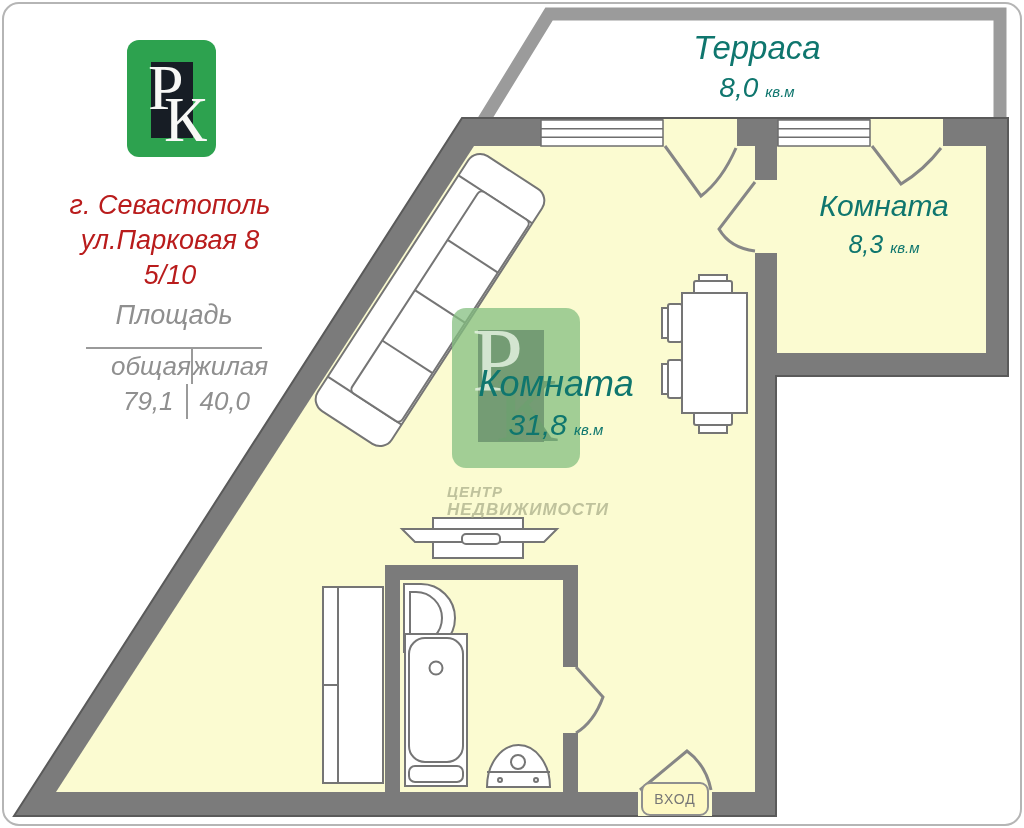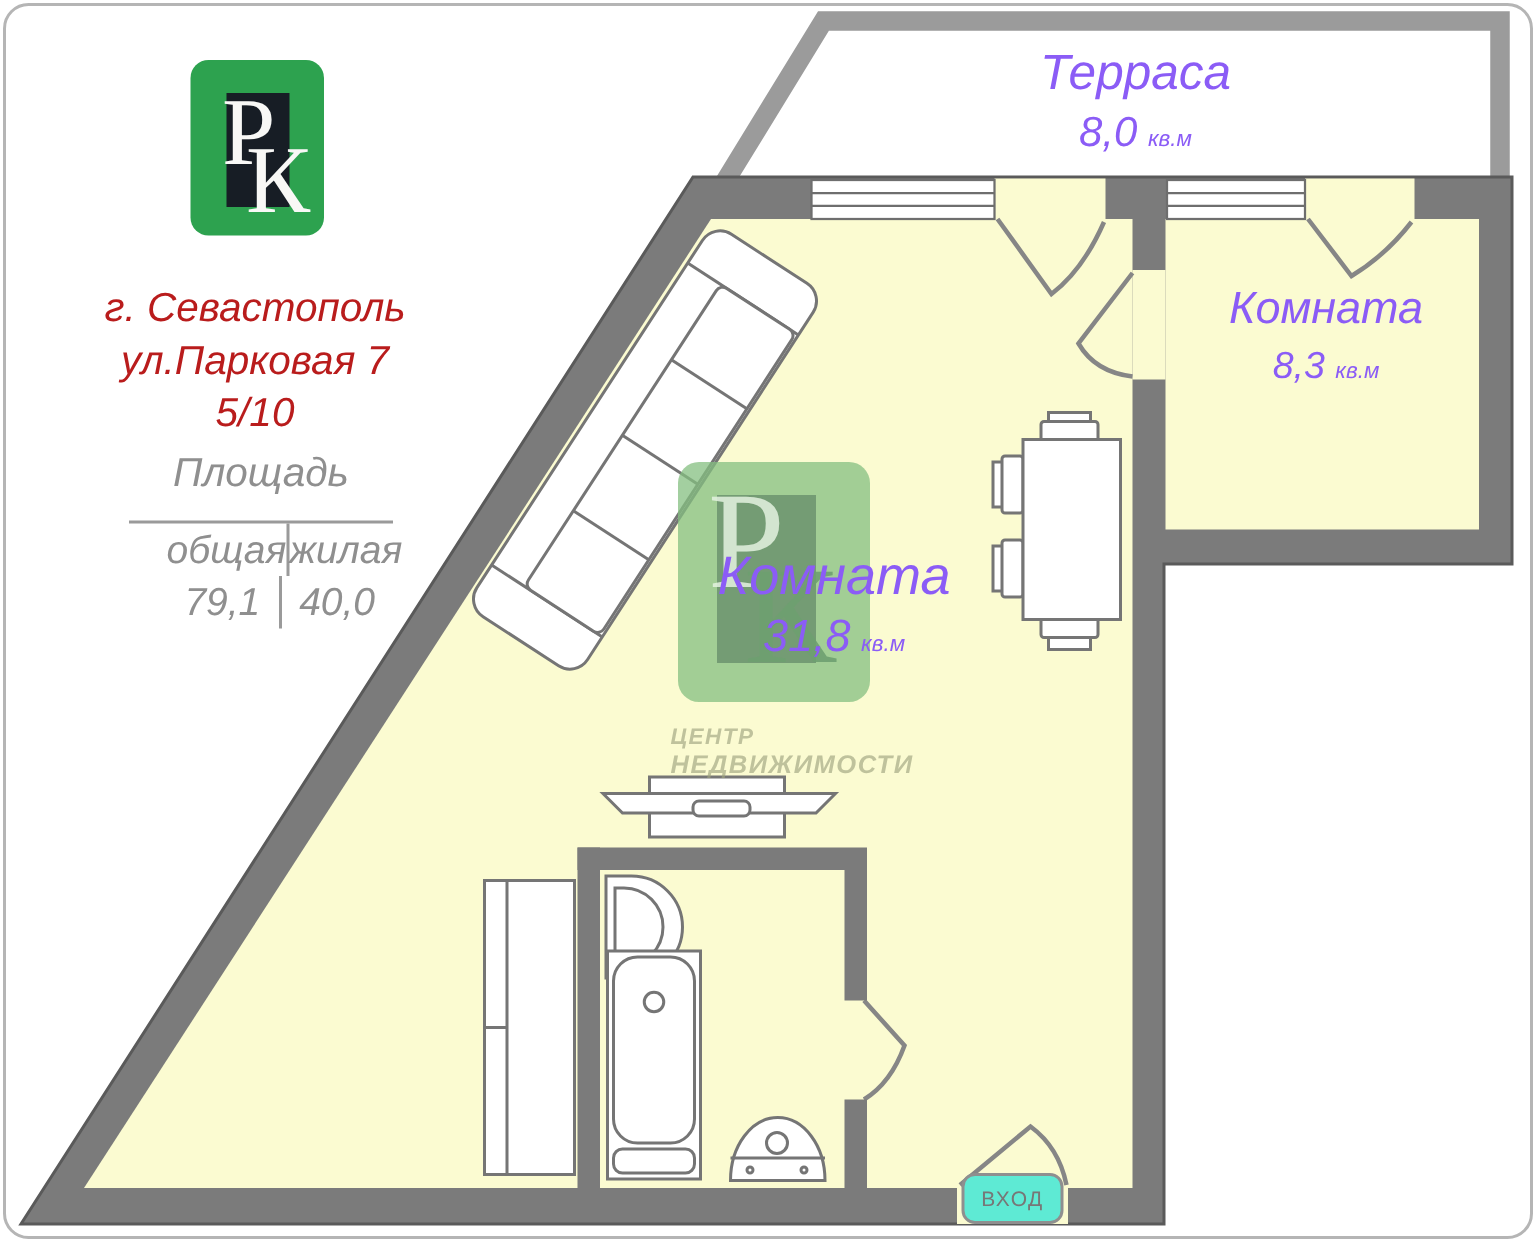--- a/index.html
+++ b/index.html
@@ -18,27 +18,27 @@
   .address{position:absolute;left:30px;top:188px;width:280px;text-align:center;
     font-style:italic;color:#b91c1c;font-size:27px;line-height:35px;}
   
   .area-table{position:absolute;left:86px;top:300px;width:176px;font-style:italic;color:#8f8f8f;text-align:center;}
   .area-title{font-size:27px;padding-bottom:16px;border-bottom:2px solid #9a9a9a;}
   .area-row{display:flex;}
   .area-cell{flex:1;font-size:26px;padding:2px 0;}
   .area-cell.first{border-right:2px solid #9a9a9a;margin-left:25px;}
   
   .room-label{position:absolute;transform:translateX(-50%);text-align:center;
-    font-style:italic;color:#8b5cf6;white-space:nowrap;}
+    font-style:italic;color:#0f766e;white-space:nowrap;}
   .room-name{font-size:33px;line-height:36px;}
   .room-area{margin-top:6px;}
   .room-area .val{font-size:28px;}
   .room-area .unit{font-size:15px;margin-left:7px;}
   
-  .entrance-badge{position:absolute;left:641px;top:782px;width:68px;height:34px;background:#5eead4;
+  .entrance-badge{position:absolute;left:641px;top:782px;width:68px;height:34px;background:#fef9c3;
     border:2px solid #8f8f8f;border-radius:9px;box-sizing:border-box;
     font-size:14px;color:#777;display:flex;align-items:center;justify-content:center;letter-spacing:1px;}
   
   .watermark{position:absolute;left:452px;top:308px;width:128px;height:160px;
     background:rgba(132,191,128,0.75);border-radius:14px;}
   .wm-dark{position:absolute;left:26px;top:22px;width:66px;height:112px;background:rgba(60,95,75,0.45);}
   .wm-letter{position:absolute;font-family:"Liberation Serif", serif;font-size:92px;line-height:92px;}
   .wm-p{left:20px;top:6px;color:rgba(228,242,225,0.85);}
   .wm-k{left:44px;top:56px;color:rgba(110,160,112,0.9);}
   .wm-caption{position:absolute;left:447px;top:483px;font-weight:700;font-style:italic;
@@ -162,21 +162,21 @@
   </div>
 
   <div class="logo">
     <div class="logo-dark"></div>
     <span class="logo-letter logo-p">Р</span>
     <span class="logo-letter logo-k">К</span>
   </div>
 
   <div class="address">
     <div>г. Севастополь</div>
-    <div>ул.Парковая 7</div>
+    <div>ул.Парковая 8</div>
     <div>5/10</div>
   </div>
 
   <div class="area-table">
     <div class="area-title">Площадь</div>
     <div class="area-row">
       <div class="area-cell first">общая</div>
       <div class="area-cell">жилая</div>
     </div>
     <div class="area-row">

